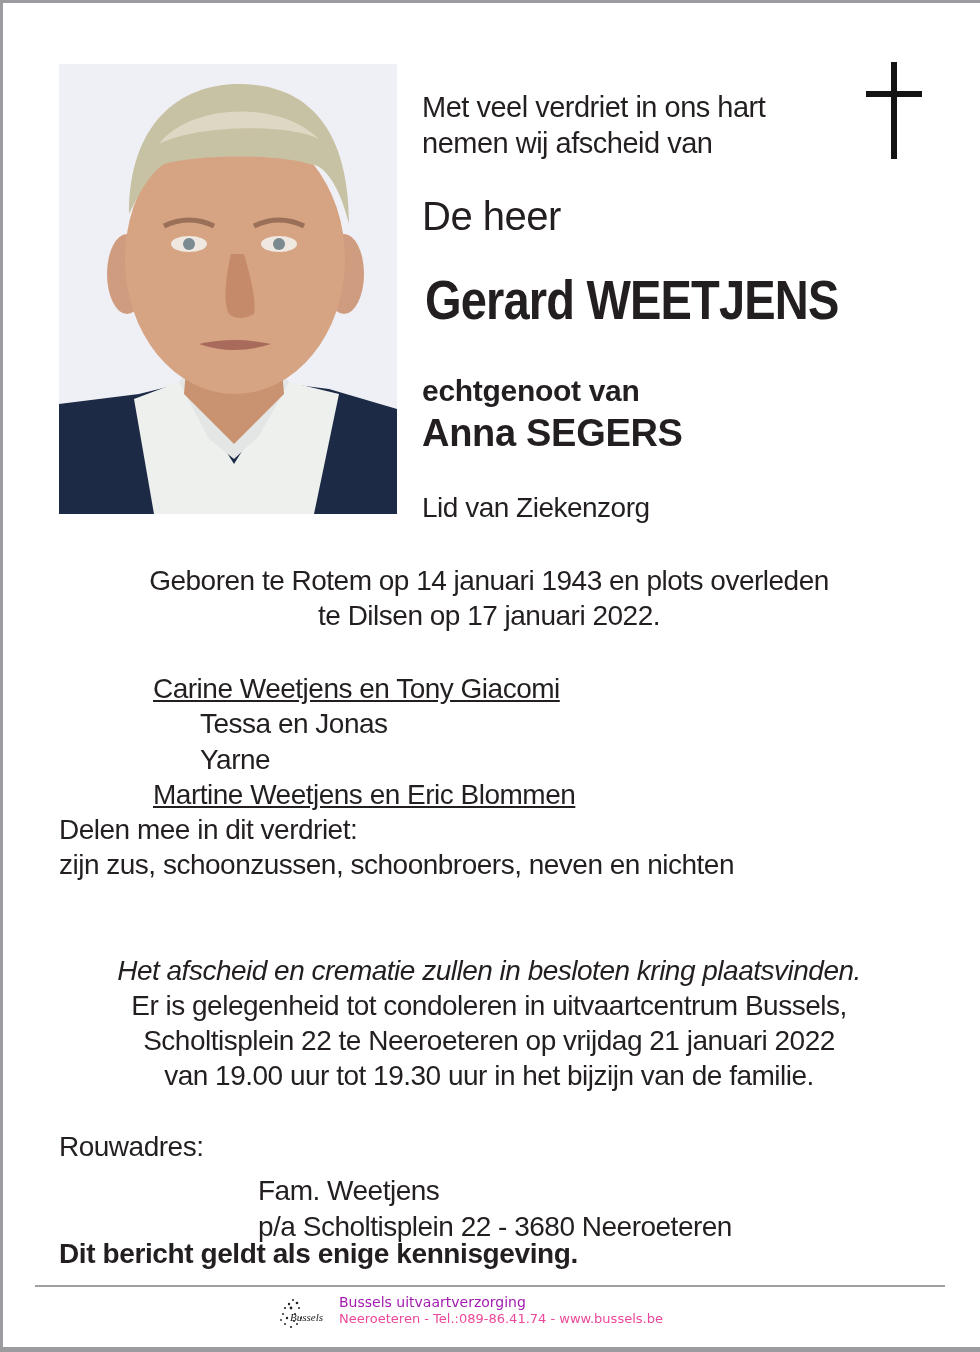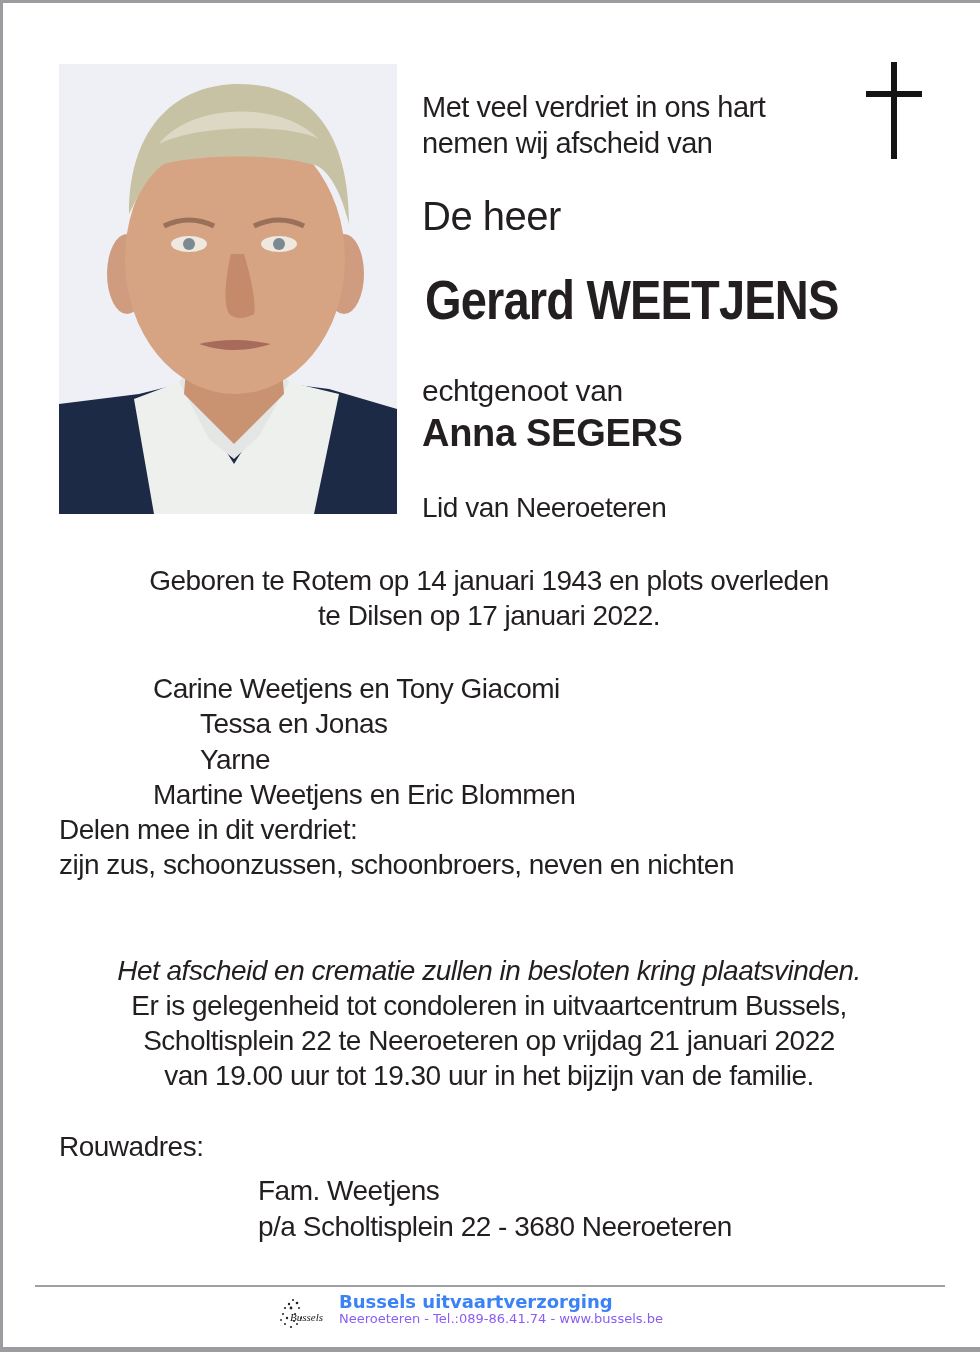--- a/index.html
+++ b/index.html
@@ -40,56 +40,56 @@
   .cross .h { position: absolute; left: 0; top: 29px; width: 56px; height: 6px; background: #141414; }
 
   .intro { left: 419px; top: 86px; font-size: 29px; line-height: 36px; letter-spacing: -0.5px; }
   .title-prefix { left: 419px; top: 194px; font-size: 40px; line-height: 38px; letter-spacing: -0.5px; }
   .name {
     left: 422px; top: 264px;
     font-size: 56px; line-height: 66px; font-weight: bold;
     letter-spacing: -1px;
     transform: scaleX(0.84); transform-origin: left top;
   }
-  .spouse-label { left: 419px; top: 370px; font-size: 30px; line-height: 36px; font-weight: normal; letter-spacing: -0.3px; }
+  .spouse-label { left: 419px; top: 370px; font-size: 30px; line-height: 36px; font-weight: bold; letter-spacing: -0.3px; }
   .spouse-name  { left: 419px; top: 412px; font-size: 38px; line-height: 36px; font-weight: bold; letter-spacing: -0.3px; }
   .membership { left: 419px; top: 488px; font-size: 28px; line-height: 34px; letter-spacing: -0.5px; }
 
   .center-block {
     position: absolute; left: 0; width: 972px;
     text-align: center;
     font-size: 28px; line-height: 35px;
     letter-spacing: -0.5px;
   }
   .birth { top: 560px; }
   .ceremony { top: 950px; }
   .ceremony .it { font-style: italic; }
 
   .family { position: absolute; left: 56px; top: 668px; font-size: 28px; line-height: 35.3px; letter-spacing: -0.5px; }
   .family div { white-space: nowrap; }
-  .indent1 { padding-left: 94px; }
+  .indent1 { padding-left: 94px; text-decoration: underline; }
   .indent2 { padding-left: 141px; }
 
   .address { position: absolute; left: 56px; top: 1126px; font-size: 28px; line-height: 36px; letter-spacing: -0.5px; }
   .address .lbl { position: absolute; left: 0; top: 0; white-space: nowrap; }
   .address .val { position: absolute; left: 199px; top: 0; white-space: nowrap; margin-top: 44px; }
 
   .notice { left: 56px; top: 1233px; font-size: 28px; line-height: 36px; font-weight: bold; letter-spacing: -0.4px; }
 
   .divider { position: absolute; left: 32px; top: 1282px; width: 910px; height: 2px; background: #a0a0a4; }
 
   .footer { position: absolute; left: 272px; top: 1289px; height: 42px; }
   .footer .logo { position: absolute; left: 0; top: 2px; width: 56px; height: 38px; }
   .footer .brand {
     position: absolute; left: 64px; top: 2px; white-space: nowrap;
-    font-family: "DejaVu Sans", sans-serif; font-weight: bold; font-size: 18px; line-height: 16px; color: #3b82f6;
+    font-family: "DejaVu Sans", sans-serif; font-weight: normal; font-size: 14px; line-height: 16px; color: #a21caf;
   }
   .footer .contact {
     position: absolute; left: 64px; top: 19px; white-space: nowrap;
-    font-family: "DejaVu Sans", sans-serif; font-size: 13px; line-height: 16px; color: #8b5cf6;
+    font-family: "DejaVu Sans", sans-serif; font-size: 13px; line-height: 16px; color: #ec4899;
   }
 </style>
 </head>
 <body>
 
 <div class="page">
 
   <div class="photo">
     <svg width="338" height="450" viewBox="0 0 338 450" xmlns="http://www.w3.org/2000/svg">
       <rect width="338" height="450" fill="#eef0f5"></rect>
@@ -130,21 +130,21 @@
 
   <div class="abs intro">
     <div>Met veel verdriet in ons hart</div>
     <div>nemen wij afscheid van</div>
   </div>
 
   <div class="abs title-prefix">De heer</div>
   <div class="abs name">Gerard WEETJENS</div>
   <div class="abs spouse-label">echtgenoot van</div>
   <div class="abs spouse-name">Anna SEGERS</div>
-  <div class="abs membership">Lid van Neeroeteren</div>
+  <div class="abs membership">Lid van Ziekenzorg</div>
 
   <div class="center-block birth">
     <div>Geboren te Rotem op 14 januari 1943 en plots overleden</div>
     <div>te Dilsen op 17 januari 2022.</div>
   </div>
 
   <div class="family">
     <div class="indent1">Carine Weetjens en Tony Giacomi</div>
     <div class="indent2">Tessa en Jonas</div>
     <div class="indent2">Yarne</div>
@@ -161,20 +161,21 @@
   </div>
 
   <div class="address">
     <div class="lbl">Rouwadres:</div>
     <div class="val">
       <div>Fam. Weetjens</div>
       <div>p/a Scholtisplein 22 - 3680 Neeroeteren</div>
     </div>
   </div>
 
+  <div class="abs notice">Dit bericht geldt als enige kennisgeving.</div>
 
   <div class="divider"></div>
 
   <div class="footer">
     <div class="logo">
       <svg width="56" height="38" viewBox="0 0 56 38" xmlns="http://www.w3.org/2000/svg">
         <g fill="#222">
           <circle cx="14" cy="10" r="1.2"></circle>
             <circle cx="18" cy="6" r="1"></circle>
             <circle cx="22" cy="9" r="1.3"></circle>

